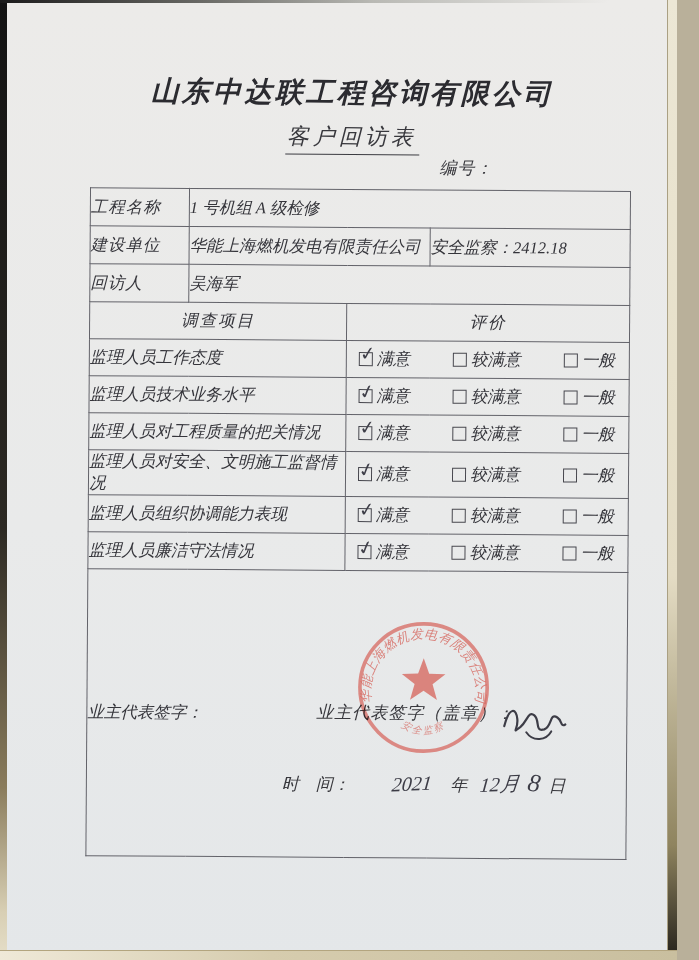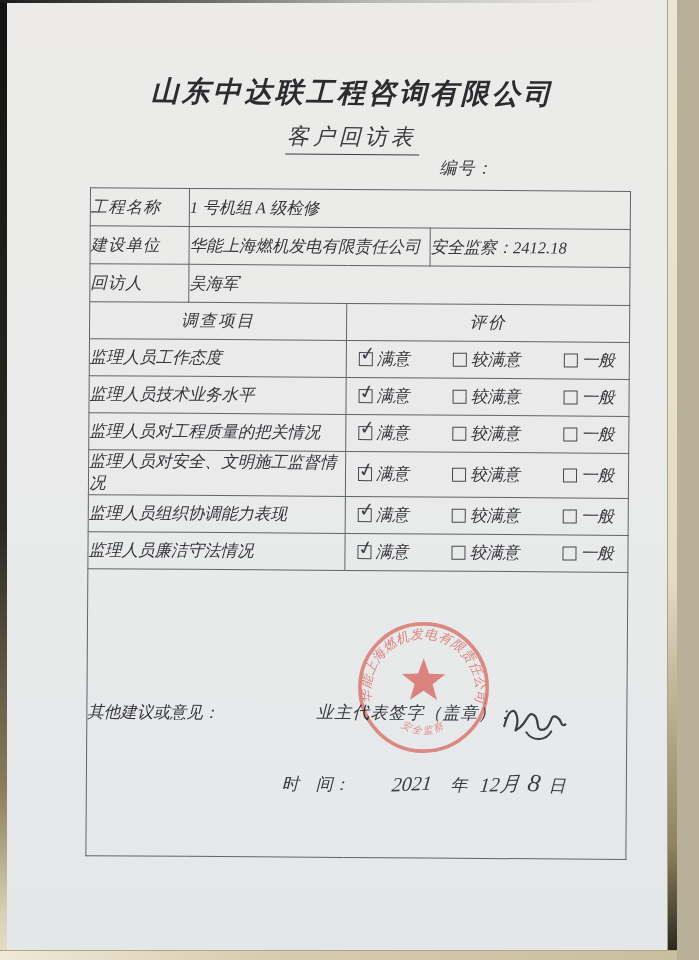--- a/index.html
+++ b/index.html
@@ -213,21 +213,21 @@
           <span class="opt">
                   <span class="box"></span>
                   <span>一般</span>
                 </span>
         </div>
             </td>
       </tr>
 
       <tr>
         <td class="comments" colspan="4">
-          <span>其他建议或意见：</span>
+          <span>业主代表签字：</span>
         </td>
       </tr>
     </tbody>
       </table>
 
     <div class="sign-row">
       <span>业主代表签字（盖章）：</span>
     </div>
 
     <svg class="signature" width="78" height="52" viewBox="0 0 78 52">

